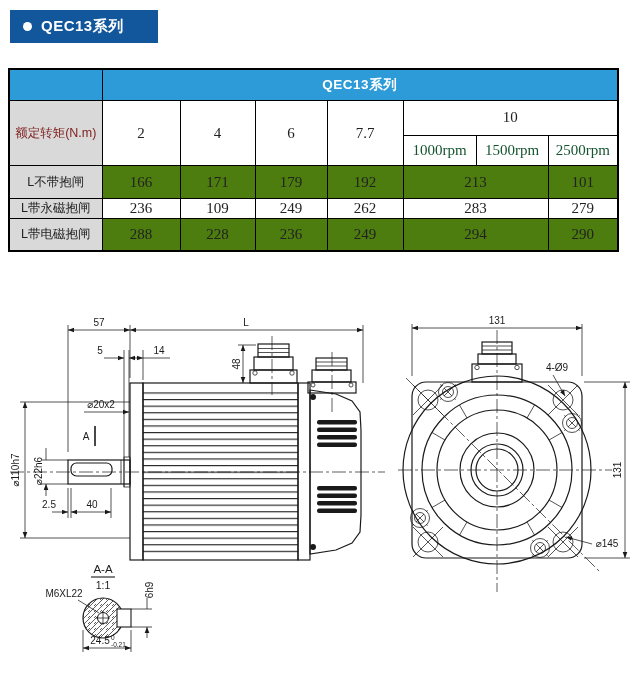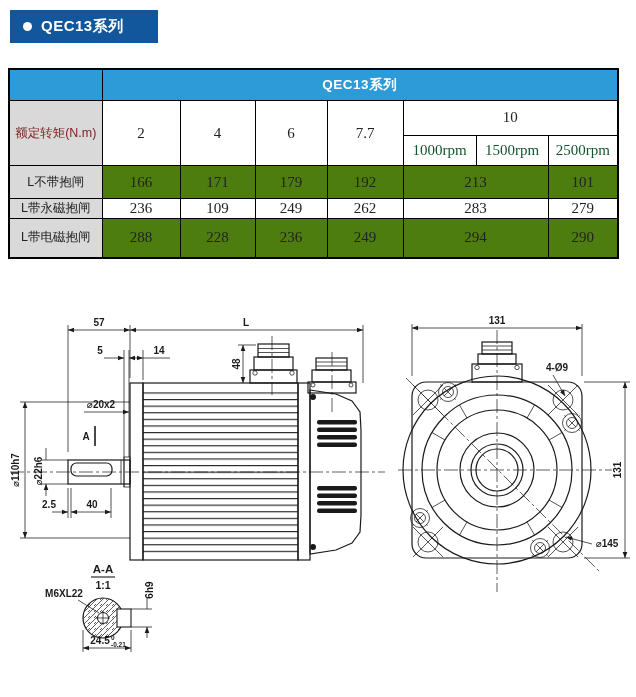--- a/index.html
+++ b/index.html
@@ -20,21 +20,21 @@
   td.lblgray{background:#D9D9D9;font-size:12.5px;color:#222;}
   td.redlbl{background:#D9D9D9;color:#7f1d1d;font-size:12.5px;}
   td.num{font-family:Liberation Serif, serif;font-size:15px;color:#222;}
   td.rpm{font-family:"Liberation Serif","DejaVu Serif",serif;font-size:15px;color:#14532d;height:29px;margin-top:28px;}
   tr.stripe td{background:#4d7c0f;}
   tr.stripe td.lblgray{background:#D9D9D9;}
   tr.plain td{background:#FFFFFF;}
   tr.plain td.lblgray{background:#D9D9D9;}
 
   
-  .drawings{position:absolute;left:0;top:300px;width:636px;height:397px;font-weight:bold;}
+  .drawings{position:absolute;left:0;top:300px;width:636px;height:397px;}
   svg text{font-family:"Liberation Sans","DejaVu Sans",sans-serif;fill:#1a1a1a;}
   .ol{stroke:#1a1a1a;stroke-width:1.2;fill:none;}
   .thin{stroke:#1a1a1a;stroke-width:.75;fill:none;}
   .cl{stroke:#1a1a1a;stroke-width:.7;fill:none;stroke-dasharray:14 3 3 3;}
   .dim{stroke:#1a1a1a;stroke-width:.75;fill:none;}
   .dtxt{font-size:10px;}
 </style>
 </head>
 <body>
 
@@ -85,21 +85,21 @@
       </tr>
       <tr class="plain" style="height:20px">
         <td class="lblgray">L带永磁抱闸</td>
         <td class="num">236</td>
         <td class="num">109</td>
         <td class="num">249</td>
         <td class="num">262</td>
         <td class="num" colspan="2">283</td>
         <td class="num">279</td>
       </tr>
-      <tr class="stripe" style="height:39px">
+      <tr class="stripe" style="height:32px">
         <td class="lblgray">L带电磁抱闸</td>
         <td class="num">288</td>
         <td class="num">228</td>
         <td class="num">236</td>
         <td class="num">249</td>
         <td class="num" colspan="2">294</td>
         <td class="num">290</td>
       </tr>
     </tbody>
   </table>

